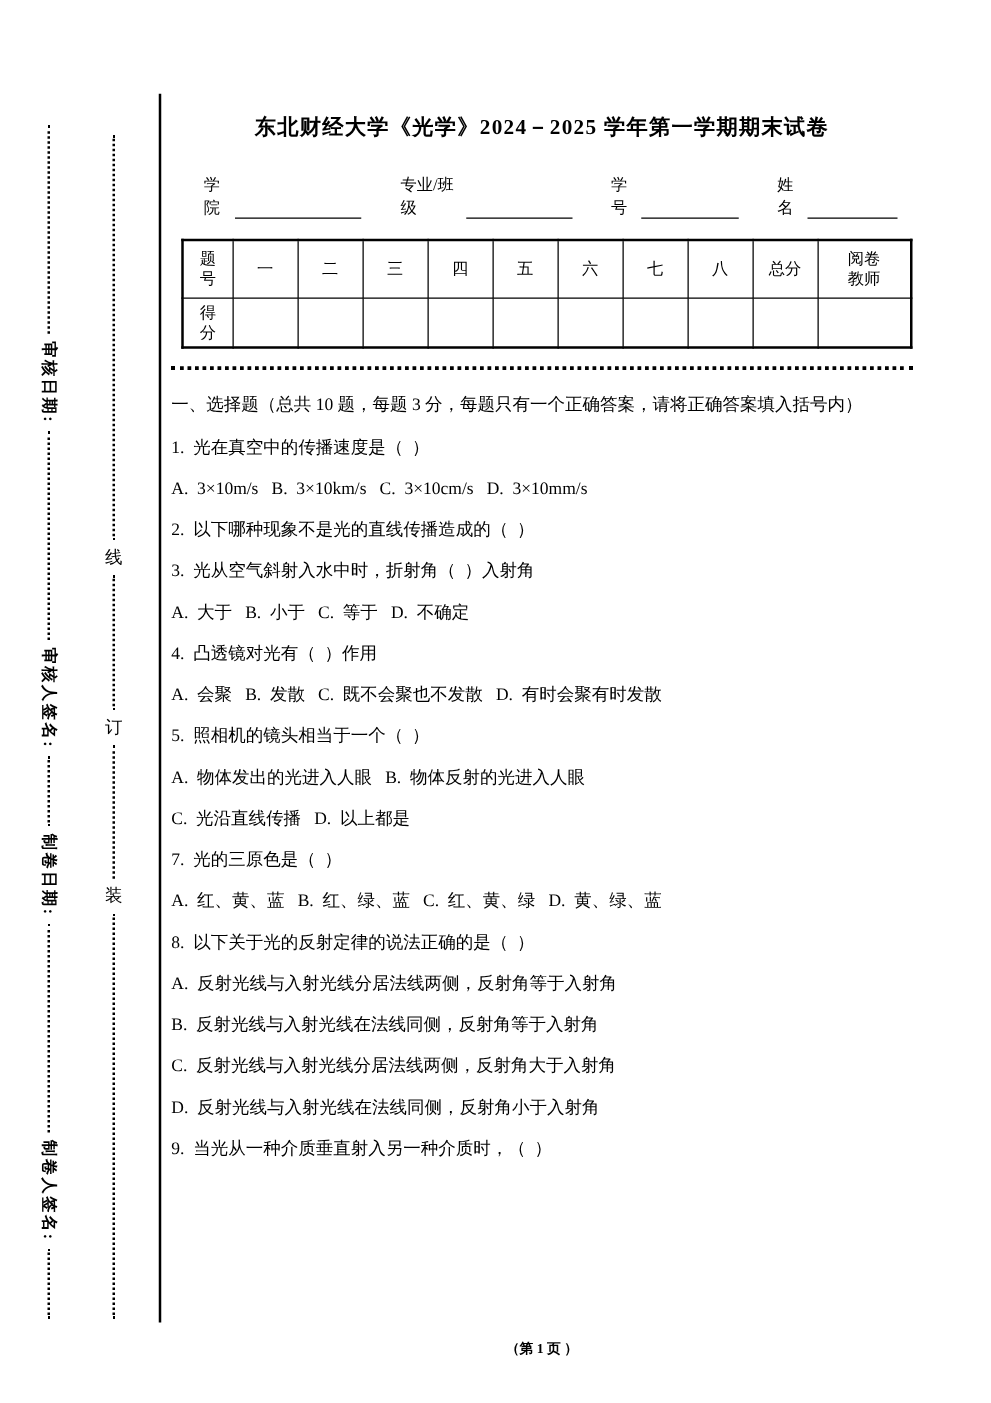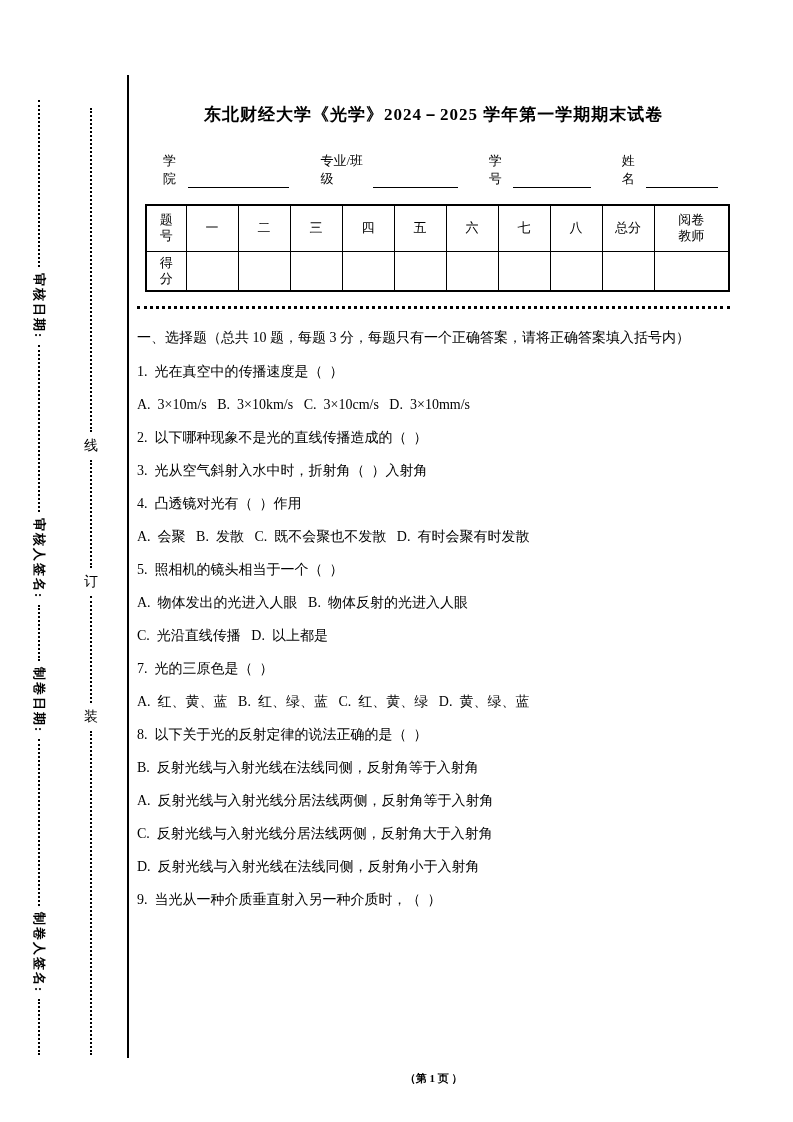--- a/index.html
+++ b/index.html
@@ -20,21 +20,21 @@
   .seal-label {
     writing-mode:vertical-rl; text-orientation:sideways;
     font-weight:bold; font-size:13px; letter-spacing:2px; padding:6px 0;
     white-space:nowrap;
   }
   .binding-char { font-size:14px; padding:5px 0; }
 
   .rule-v { position:absolute; left:127px; top:75px; height:983px; width:0; border-left:2px solid #000; }
 
   
-  .content { position:absolute; left:137px; top:97px; width:593px; }
+  .content { position:absolute; left:137px; top:84px; width:593px; }
   .title { text-align:center; font-weight:bold; font-size:17px; margin-top:6px; letter-spacing:1px; }
 
   .info-line { display:flex; align-items:flex-end; margin:26px 0 0 26px; font-size:13px; gap:19px; }
   .info-item { display:flex; align-items:flex-end; margin-right:12px; }
   .blank { display:inline-block; border-bottom:1px solid #000; height:15px; }
   .blank-w1 { width:108px; } .blank-w2 { width:90px; } .blank-w3 { width:82px; } .blank-w4 { width:76px; }
 
   .score-table { border-collapse:collapse; table-layout:fixed; width:583px; margin:16px 0 0 8px; border:2px solid #000; }
   .score-table td { border:1px solid #000; text-align:center; vertical-align:middle; font-size:13px; padding:0; }
   .score-table tr.r1 td { height:46px; }
@@ -150,35 +150,36 @@
     <div class="dot-sep"></div>
 
     <p class="q section-heading">一、选择题（总共 10 题，每题 3 分，每题只有一个正确答案，请将正确答案填入括号内）</p>
 
     <p class="q">1.  光在真空中的传播速度是（  ）</p>
     <p class="q">A.  3×10m/s   B.  3×10km/s   C.  3×10cm/s   D.  3×10mm/s</p>
 
     <p class="q">2.  以下哪种现象不是光的直线传播造成的（  ）</p>
 
     <p class="q">3.  光从空气斜射入水中时，折射角（  ）入射角</p>
+    <p class="q">A.  大于   B.  小于   C.  等于   D.  不确定</p>
 
     <p class="q">4.  凸透镜对光有（  ）作用</p>
     <p class="q">A.  会聚   B.  发散   C.  既不会聚也不发散   D.  有时会聚有时发散</p>
 
     <p class="q">5.  照相机的镜头相当于一个（  ）</p>
 
     <p class="q">A.  物体发出的光进入人眼   B.  物体反射的光进入人眼</p>
     <p class="q">C.  光沿直线传播   D.  以上都是</p>
 
     <p class="q">7.  光的三原色是（  ）</p>
     <p class="q">A.  红、黄、蓝   B.  红、绿、蓝   C.  红、黄、绿   D.  黄、绿、蓝</p>
 
     <p class="q">8.  以下关于光的反射定律的说法正确的是（  ）</p>
+    <p class="q">A.  反射光线与入射光线分居法线两侧，反射角等于入射角</p>
     <p class="q">B.  反射光线与入射光线在法线同侧，反射角等于入射角</p>
-    <p class="q">A.  反射光线与入射光线分居法线两侧，反射角等于入射角</p>
     <p class="q">C.  反射光线与入射光线分居法线两侧，反射角大于入射角</p>
     <p class="q">D.  反射光线与入射光线在法线同侧，反射角小于入射角</p>
 
     <p class="q">9.  当光从一种介质垂直射入另一种介质时，（  ）</p>
 
   </div>
 
   <div class="footer">（第 1 页 ）</div>
 
 </div>

